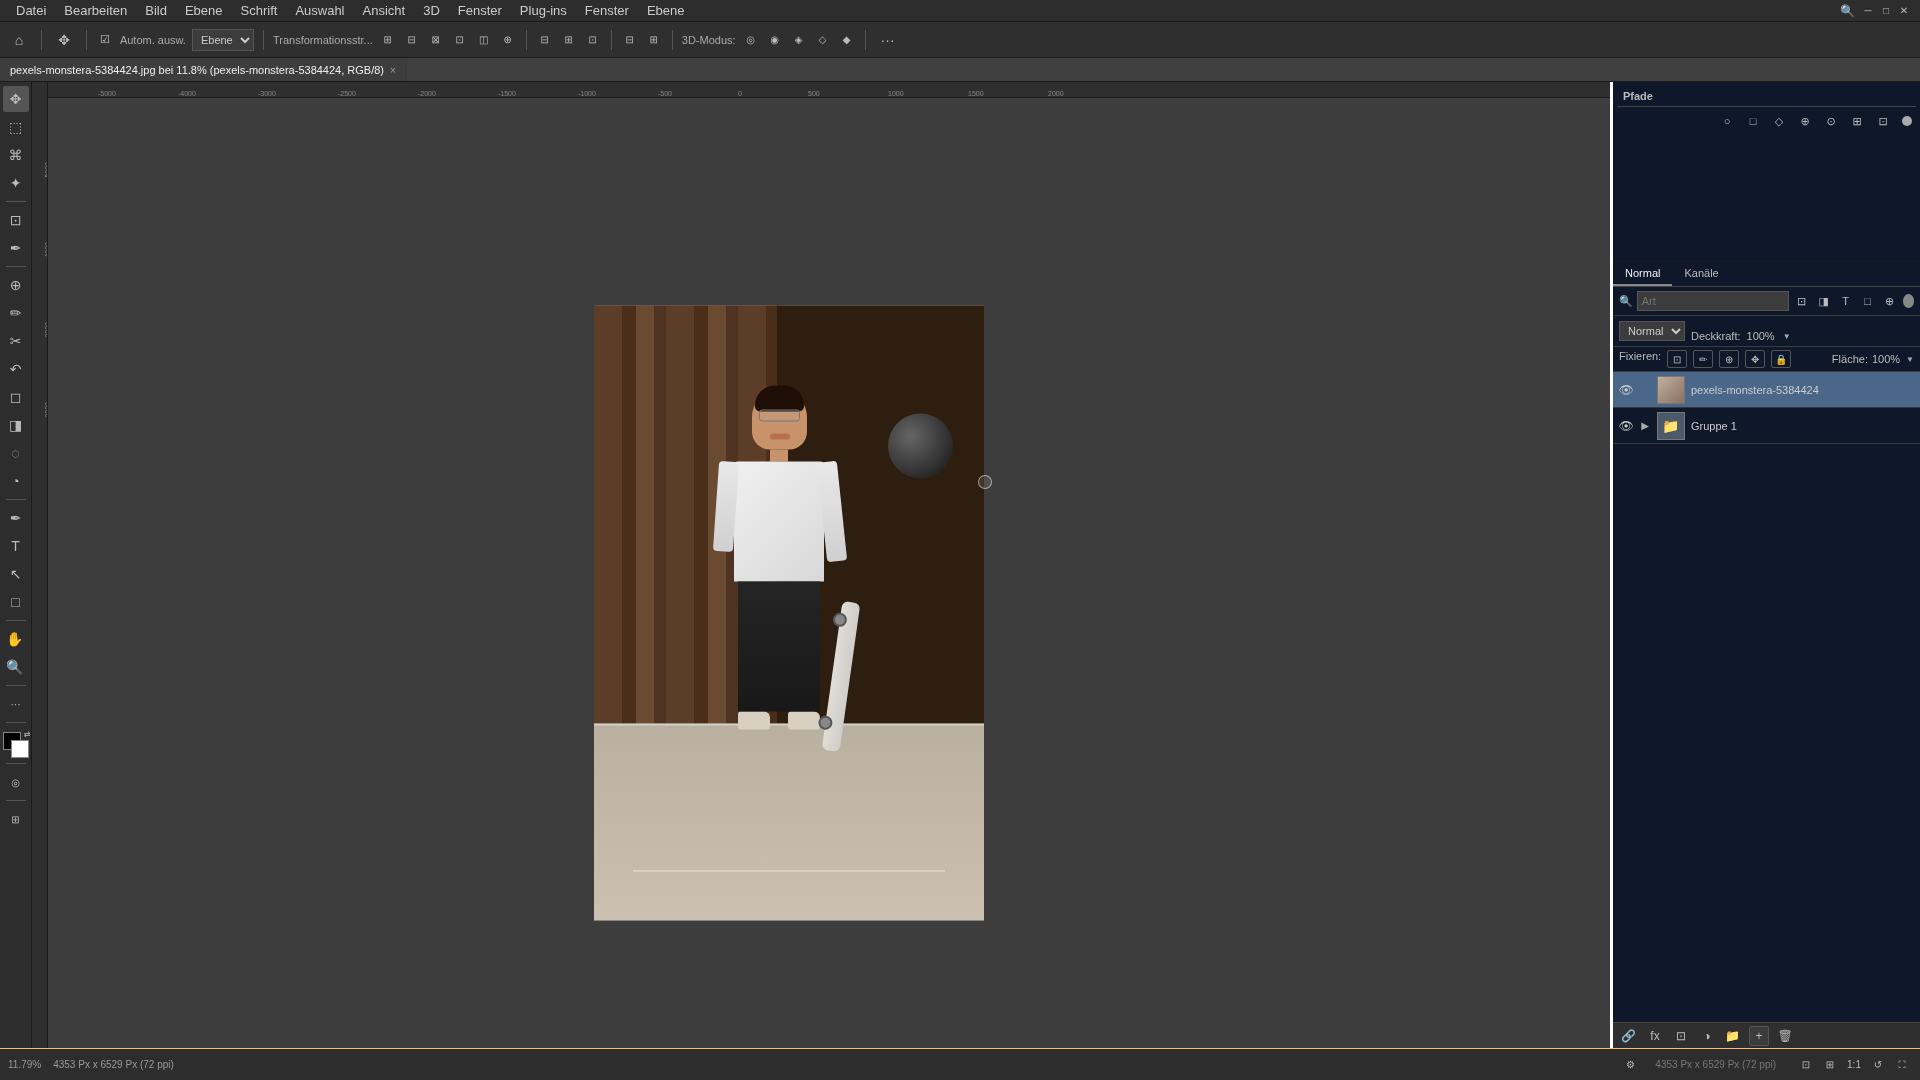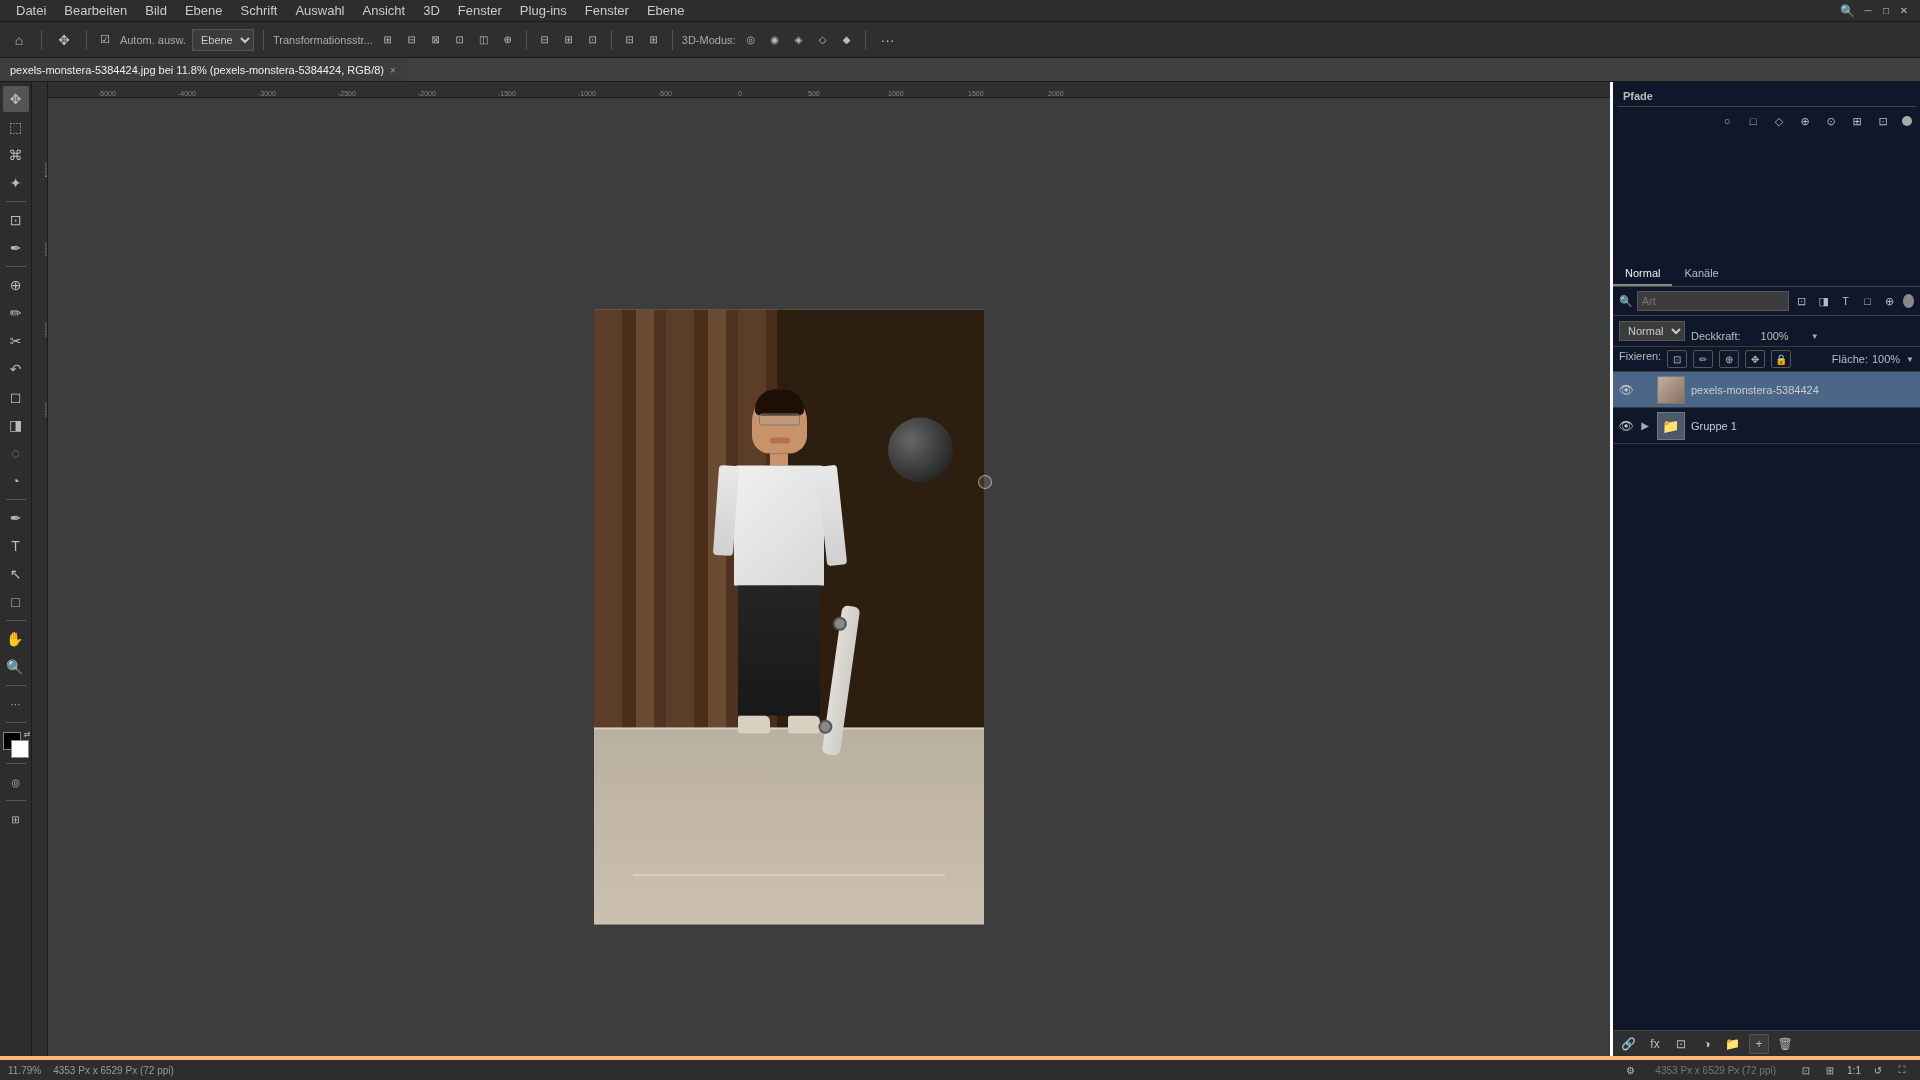--- a/index.html
+++ b/index.html
@@ -48,35 +48,35 @@
 
     
     #canvas-area { flex: 1; background: #3d3d3d; position: relative; overflow: hidden; cursor: crosshair; }
     #canvas-image-container { position: absolute; top: 50%; left: 50%; transform: translate(-50%, -50%) translate(-40px, 40px); }
     #canvas-img { width: 390px; height: 615px; display: block; background: #888; position: relative; overflow: hidden; }
 
     
     .photo-bg { width: 100%; height: 100%; background: linear-gradient(to bottom, #6b4c3b 0%, #5a3e2e 30%, #4a3020 60%, #8a8a7a 70%, #a0a090 100%); position: relative; }
 
     
-    #statusbar { height: 24px; background: #2d2d2d; border-top: 4px solid #fdba74; display: flex; align-items: center; padding: 0 8px; gap: 12px; flex-shrink: 0; font-size: 10px; color: #999; }
+    #statusbar { height: 32px; background: #2d2d2d; border-top: 1px solid #fdba74; display: flex; align-items: center; padding: 0 8px; gap: 12px; flex-shrink: 0; font-size: 10px; color: #999; }
 
     
     #right-panels { width: 310px; background: #0f172a; display: flex; flex-direction: column; border-left: 3px solid #ffffff; flex-shrink: 0; }
     #pfade-panel { height: 180px; border-bottom: 1px solid #1a1a1a; padding: 4px; }
     .panel-title { font-size: 11px; color: #bbb; padding: 4px 6px; border-bottom: 1px solid #444; display: flex; align-items: center; gap: 8px; }
     .panel-title-text { font-weight: bold; }
     #layers-panel { flex: 1; display: flex; flex-direction: column; }
     .panel-tabs { display: flex; border-bottom: 1px solid #444; }
     .panel-tab { padding: 5px 12px; font-size: 11px; color: #bbb; cursor: pointer; border-bottom: 2px solid transparent; }
     .panel-tab.active { color: #eee; border-bottom-color: #888; }
     .panel-tool-btn { width: 22px; height: 20px; background: transparent; border: none; cursor: pointer; color: #bbb; font-size: 11px; display: flex; align-items: center; justify-content: center; border-radius: 2px; }
     .blending-row { display: flex; align-items: center; padding: 4px 6px; gap: 6px; border-bottom: 1px solid #3a3a3a; }
     .blend-select { height: 20px; background: #3c3c3c; border: 1px solid #555; color: #ccc; font-size: 11px; padding: 0 4px; cursor: pointer; flex: 1; }
-    .opacity-row { display: flex; align-items: center; gap: 20px; font-size: 11px; color: #bbb; margin-top: 10px; }
+    .opacity-row { display: flex; align-items: center; gap: 6px; font-size: 11px; color: #bbb; margin-top: 10px; }
     .lock-row { display: flex; padding: 3px 6px; gap: 6px; border-bottom: 1px solid #3a3a3a; font-size: 11px; color: #bbb; }
     .lock-btn { width: 20px; height: 18px; background: transparent; border: 1px solid #555; cursor: pointer; color: #bbb; font-size: 10px; display: flex; align-items: center; justify-content: center; border-radius: 2px; }
     .fill-row { display: flex; align-items: center; gap: 4px; margin-left: auto; font-size: 11px; color: #bbb; }
     .layer-list { flex: 1; overflow-y: auto; }
     .layer-item { height: 36px; display: flex; align-items: center; padding: 0 6px; gap: 6px; cursor: pointer; border-bottom: 1px solid #383838; }
     .layer-item.active { background: #4a6688; }
     .layer-vis { width: 14px; height: 14px; display: flex; align-items: center; justify-content: center; cursor: pointer; font-size: 12px; }
     .layer-expand { width: 12px; height: 12px; display: flex; align-items: center; justify-content: center; font-size: 10px; color: #aaa; cursor: pointer; }
     .layer-thumb { width: 28px; height: 28px; background: #555; border: 1px solid #777; flex-shrink: 0; overflow: hidden; }
     .layer-thumb-img { width: 100%; height: 100%; background: linear-gradient(135deg, #c0b0a0, #8a7060); }

